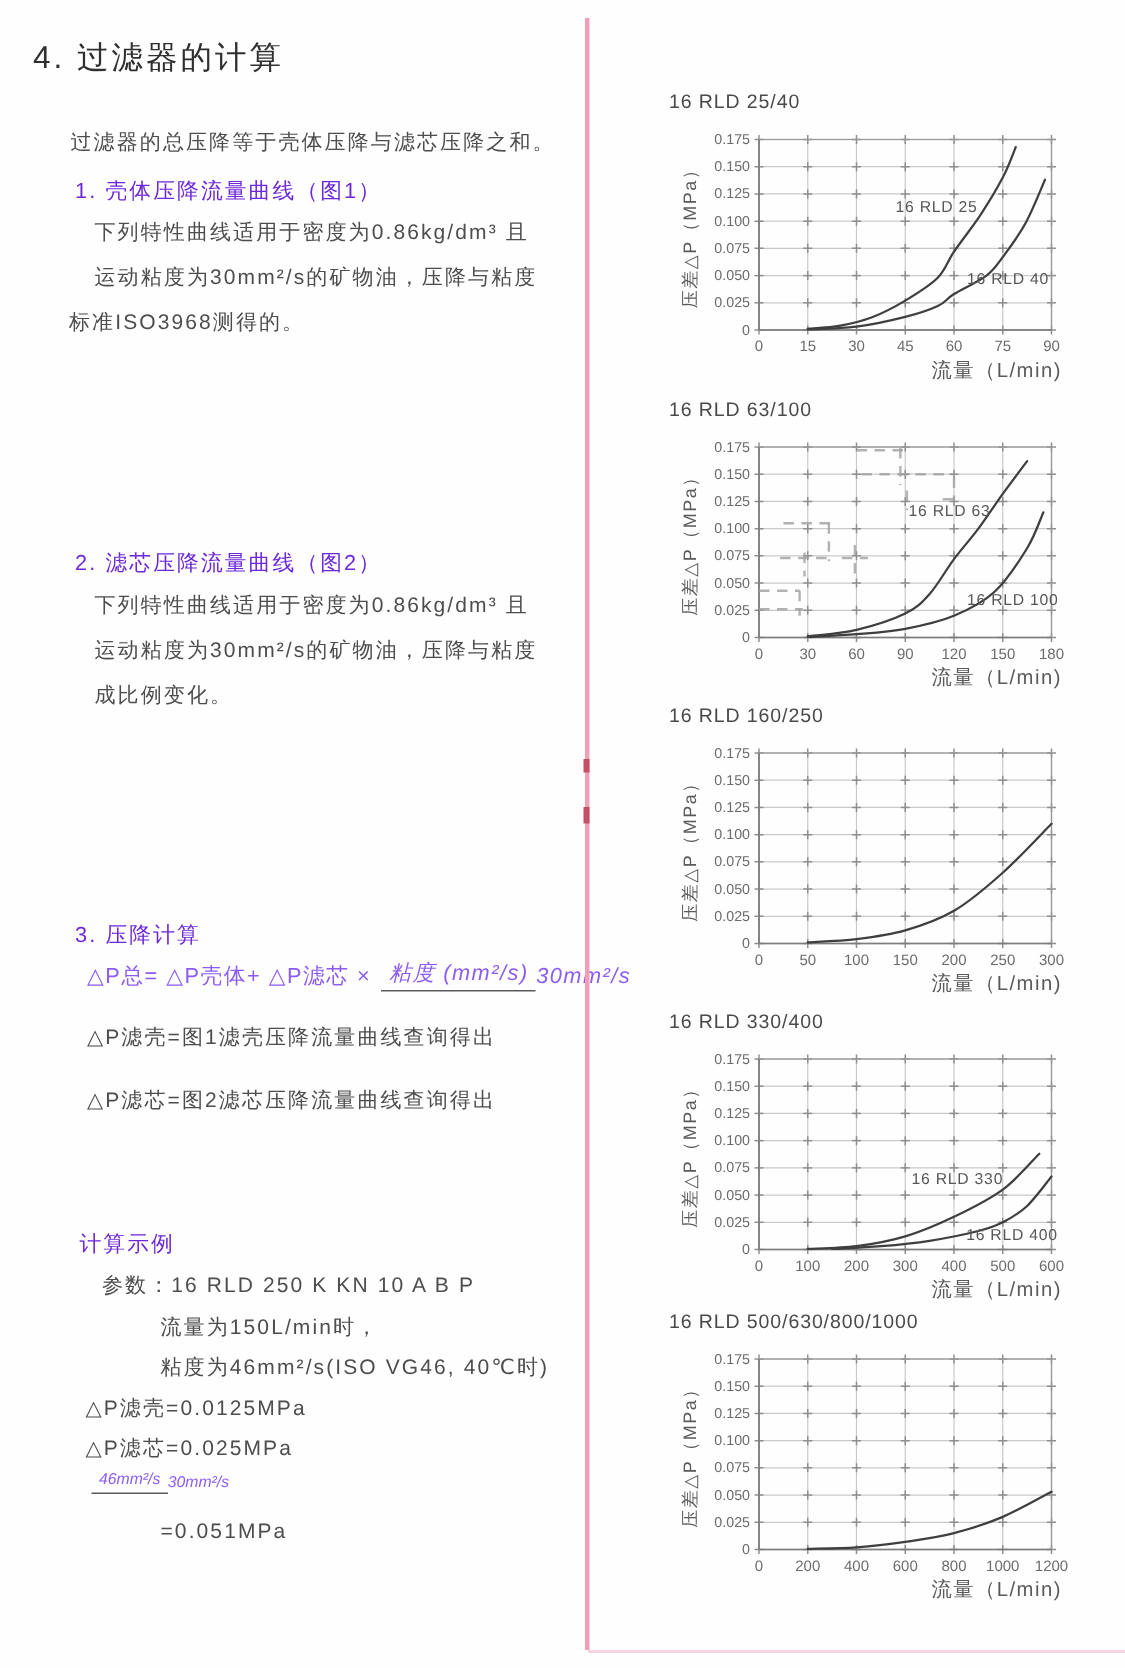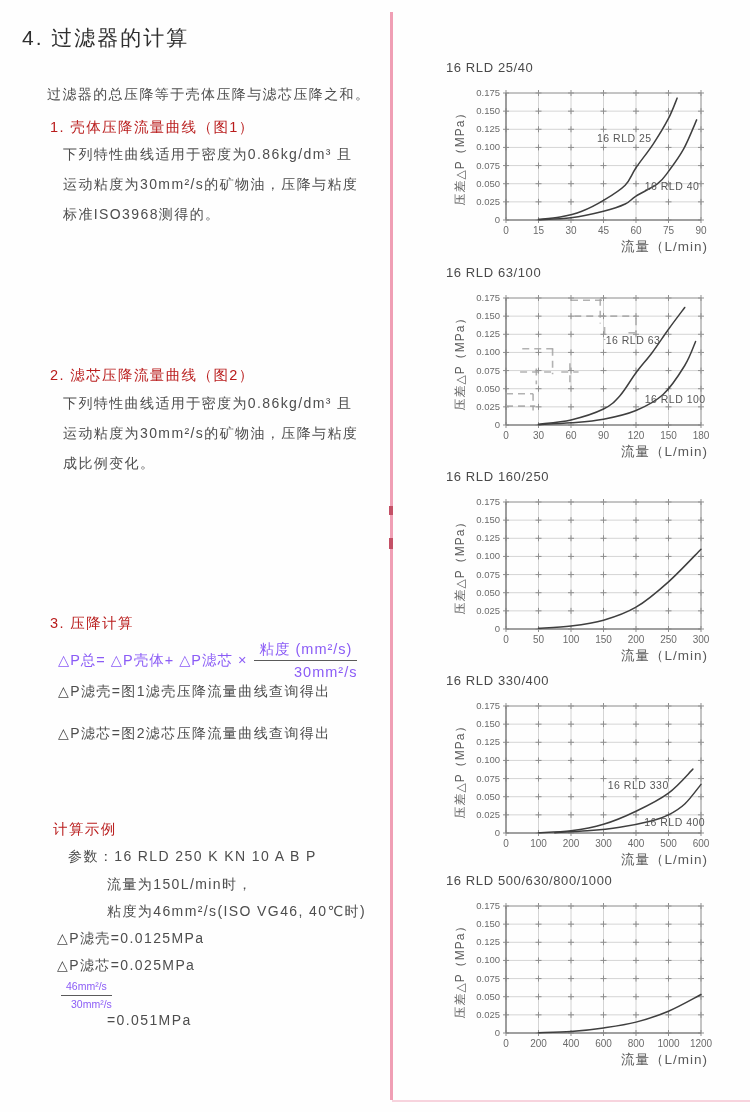--- a/index.html
+++ b/index.html
@@ -1,23 +1,23 @@
 <!DOCTYPE html>
 <html><head>
 <meta charset="utf-8">
 <style>
   html,body{margin:0;padding:0;background:#e8e8e8;}
   .page{position:relative;width:750px;height:1112px;background:#fefefe;overflow:hidden;
         font-family:"Liberation Sans","DejaVu Sans",sans-serif;color:#4a4a4a;}
   .abs{position:absolute;white-space:nowrap;}
   .doc-title{font-size:21px;color:#2f2f2f;letter-spacing:2px;}
   .body-line{font-size:14px;letter-spacing:1.4px;color:#4d4d4d;}
-  .sec-heading{font-size:14.5px;letter-spacing:1.4px;color:#b91c1c;}
+  .sec-heading{font-size:14.5px;letter-spacing:1.4px;color:#6d28d9;}
   .formula-row{display:flex;align-items:center;font-size:14.5px;letter-spacing:1px;color:#8b5cf6;}
-  .frac{display:inline-flex;flex-direction:column;align-items:flex-end;margin-left:7px;line-height:1.25;}
+  .frac{display:inline-flex;align-items:flex-start;margin-left:7px;line-height:1.25;font-style:italic;}
   .frac .num{border-bottom:1.3px solid #5a5a5a;padding:0 5px 2px;}
   .frac .den{padding-top:2px;}
   .frac.small{font-size:10.5px;margin-left:4px;letter-spacing:0;}
   .figure-header{font-size:15px;letter-spacing:1.6px;color:#434343;}
   .divider{position:absolute;background:#f09fb5;}
   .divider-mark{position:absolute;background:#c45066;}
   .chart{position:absolute;width:330px;height:205px;}
   svg text{font-family:"Liberation Sans","DejaVu Sans",sans-serif;}
 </style>
 </head>
@@ -25,21 +25,21 @@
 
 <div class="page">
 
   <div class="abs doc-title" style="left:22px;top:24px">4. 过滤器的计算</div>
 
   <div class="abs body-line" style="left:47px;top:86px">过滤器的总压降等于壳体压降与滤芯压降之和。</div>
 
   <div class="abs sec-heading" style="left:50px;top:118px">1. 壳体压降流量曲线（图1）</div>
   <div class="abs body-line" style="left:63px;top:146px">下列特性曲线适用于密度为0.86kg/dm³ 且</div>
   <div class="abs body-line" style="left:63px;top:176px">运动粘度为30mm²/s的矿物油，压降与粘度</div>
-  <div class="abs body-line" style="left:63px;top:206px">标准ISO3968测得的。</div>
+  <div class="abs body-line" style="left:46px;top:206px">标准ISO3968测得的。</div>
 
   <div class="abs sec-heading" style="left:50px;top:366px">2. 滤芯压降流量曲线（图2）</div>
   <div class="abs body-line" style="left:63px;top:395px">下列特性曲线适用于密度为0.86kg/dm³ 且</div>
   <div class="abs body-line" style="left:63px;top:425px">运动粘度为30mm²/s的矿物油，压降与粘度</div>
   <div class="abs body-line" style="left:63px;top:455px">成比例变化。</div>
 
   <div class="abs sec-heading" style="left:50px;top:614px">3. 压降计算</div>
 
   <div class="abs formula-row" style="left:58px;top:640px">
     <span>△P总= △P壳体+ △P滤芯 ×</span>

